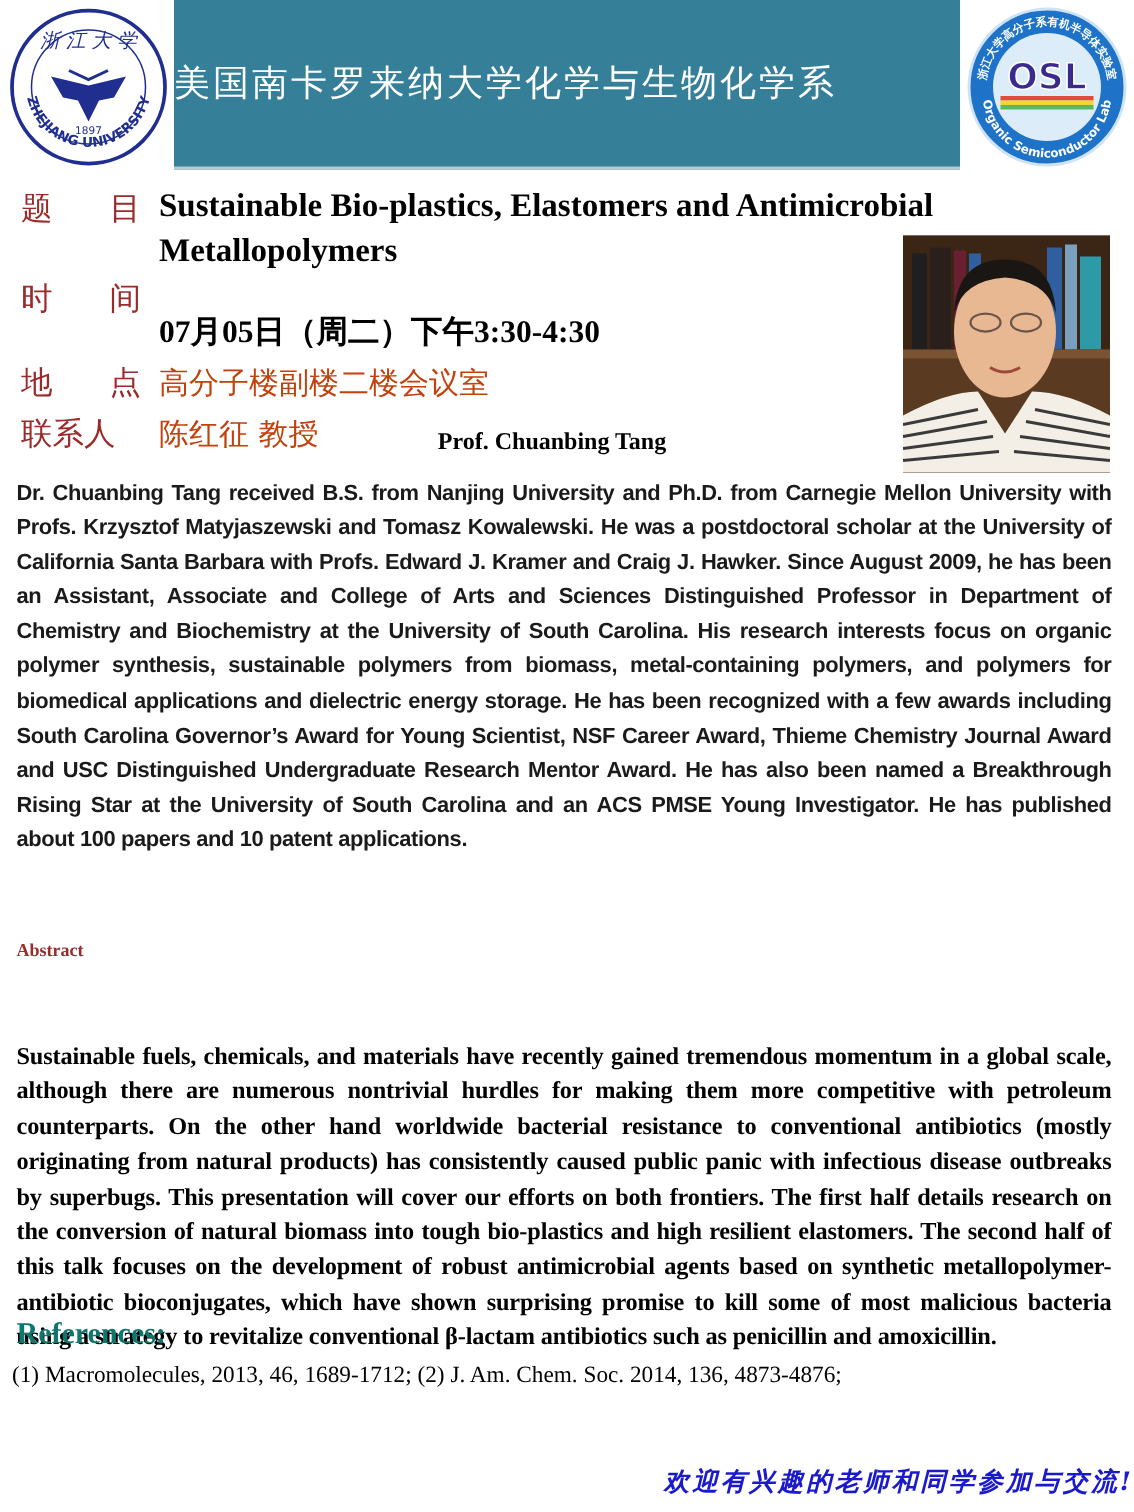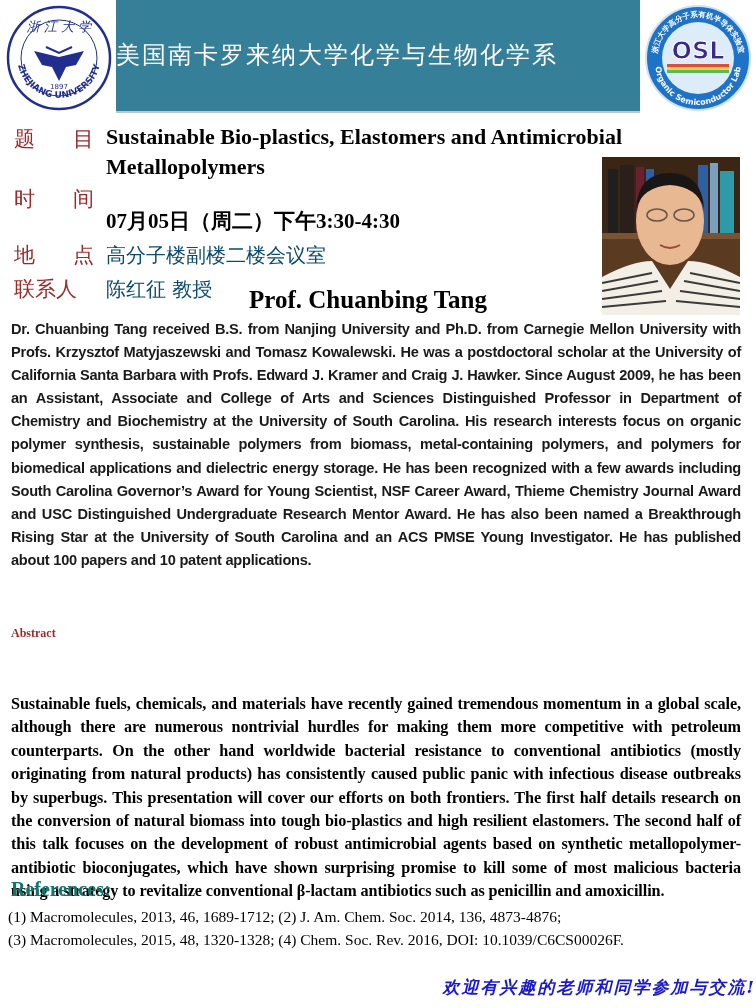--- a/index.html
+++ b/index.html
@@ -11,28 +11,28 @@
   .banner { position: absolute; left: 116px; top: 0; width: 524px; height: 113px;
             background: #367f98; border-bottom: 2px solid #b9c9cf; display: flex; flex-direction: column;
             align-items: flex-start; justify-content: center; }
   .banner-line { color: #ffffff; font-family: "DejaVu Sans", sans-serif; font-size: 24px; line-height: 33px; letter-spacing: 2px; }
   .logo-osl { position: absolute; left: 643px; top: 4px; width: 110px; height: 108px; }
 
   .info { position: absolute; left: 14px; top: 122px; width: 680px; }
   .info-row { display: flex; align-items: flex-start; font-size: 22px; line-height: 34px; }
   .info-label { color: #9b2b2b; width: 92px; flex-shrink: 0; font-family: "DejaVu Sans", sans-serif; font-size: 21px; letter-spacing: 0px; }
   .info-label.spread { display: flex; justify-content: space-between; padding-right: 12px; }
-  .info-value { font-weight: bold; color: #0c4a6e; }
+  .info-value { font-weight: bold; color: #c2410c; }
   .info-value.cn { font-family: "DejaVu Sans", sans-serif; font-weight: normal; font-size: 20px; }
   .title-value { font-weight: bold; font-size: 22px; line-height: 30px; width: 580px; }
   .time-value { font-weight: bold; font-size: 21px; margin-top: 22px; }
 
   .photo { position: absolute; left: 602px; top: 157px; width: 138px; height: 158px; overflow: hidden; background: #5a3d24; }
 
-  .prof-name { position: absolute; left: 0; width: 736px; top: 286px; text-align: center; font-weight: bold; font-size: 25px; }
+  .prof-name { position: absolute; left: 0; width: 736px; top: 286px; text-align: center; font-weight: bold; font-size: 16px; }
 
   .bio { position: absolute; left: 11px; top: 318px; width: 730px; font-family: "Liberation Sans", sans-serif;
          font-weight: bold; font-size: 14.6px; line-height: 23.1px; text-align: justify; color: #1a1a1a; letter-spacing: -0.25px; }
 
   .abs-head { position: absolute; left: 11px; top: 626px; color: #9b2b2b; font-weight: bold; font-size: 12px; }
   .abstract { position: absolute; left: 11px; top: 651px; width: 730px; font-weight: bold; font-size: 16.2px;
               line-height: 23.4px; text-align: justify; letter-spacing: -0.1px; margin-top: 42px; }
 
   .ref-head { position: absolute; left: 11px; top: 878px; color: #0f766e; font-weight: bold; font-size: 20px; }
   .refs { position: absolute; left: 8px; top: 905px; width: 740px; font-size: 15.5px; line-height: 23px; }
@@ -141,16 +141,15 @@
 <div class="prof-name">Prof. Chuanbing Tang</div>
 
 <div class="bio">Dr. Chuanbing Tang received B.S. from Nanjing University and Ph.D. from Carnegie Mellon University with Profs. Krzysztof Matyjaszewski and Tomasz Kowalewski. He was a postdoctoral scholar at the University of California Santa Barbara with Profs. Edward J. Kramer and Craig J. Hawker. Since August 2009, he has been an Assistant, Associate and College of Arts and Sciences Distinguished Professor in Department of Chemistry and Biochemistry at the University of South Carolina. His research interests focus on organic polymer synthesis, sustainable polymers from biomass, metal-containing polymers, and polymers for biomedical applications and dielectric energy storage. He has been recognized with a few awards including South Carolina Governor’s Award for Young Scientist, NSF Career Award, Thieme Chemistry Journal Award and USC Distinguished Undergraduate Research Mentor Award. He has also been named a Breakthrough Rising Star at the University of South Carolina and an ACS PMSE Young Investigator. He has published about 100 papers and 10 patent applications.</div>
 
 <div class="abs-head">Abstract</div>
 <div class="abstract">Sustainable fuels, chemicals, and materials have recently gained tremendous momentum in a global scale, although there are numerous nontrivial hurdles for making them more competitive with petroleum counterparts. On the other hand worldwide bacterial resistance to conventional antibiotics (mostly originating from natural products) has consistently caused public panic with infectious disease outbreaks by superbugs. This presentation will cover our efforts on both frontiers. The first half details research on the conversion of natural biomass into tough bio-plastics and high resilient elastomers. The second half of this talk focuses on the development of robust antimicrobial agents based on synthetic metallopolymer-antibiotic bioconjugates, which have shown surprising promise to kill some of most malicious bacteria using a strategy to revitalize conventional β-lactam antibiotics such as penicillin and amoxicillin.</div>
 
 <div class="ref-head">References:</div>
 <div class="refs">
   <div>(1) Macromolecules, 2013, 46, 1689-1712; (2) J. Am. Chem. Soc. 2014, 136, 4873-4876;</div>
-  <div>(3) Macromolecules, 2015, 48, 1320-1328; (4) Chem. Soc. Rev. 2016, DOI: 10.1039/C6CS00026F.</div>
 </div>
 
 <div class="welcome">欢迎有兴趣的老师和同学参加与交流!</div>
 
 </body></html>

